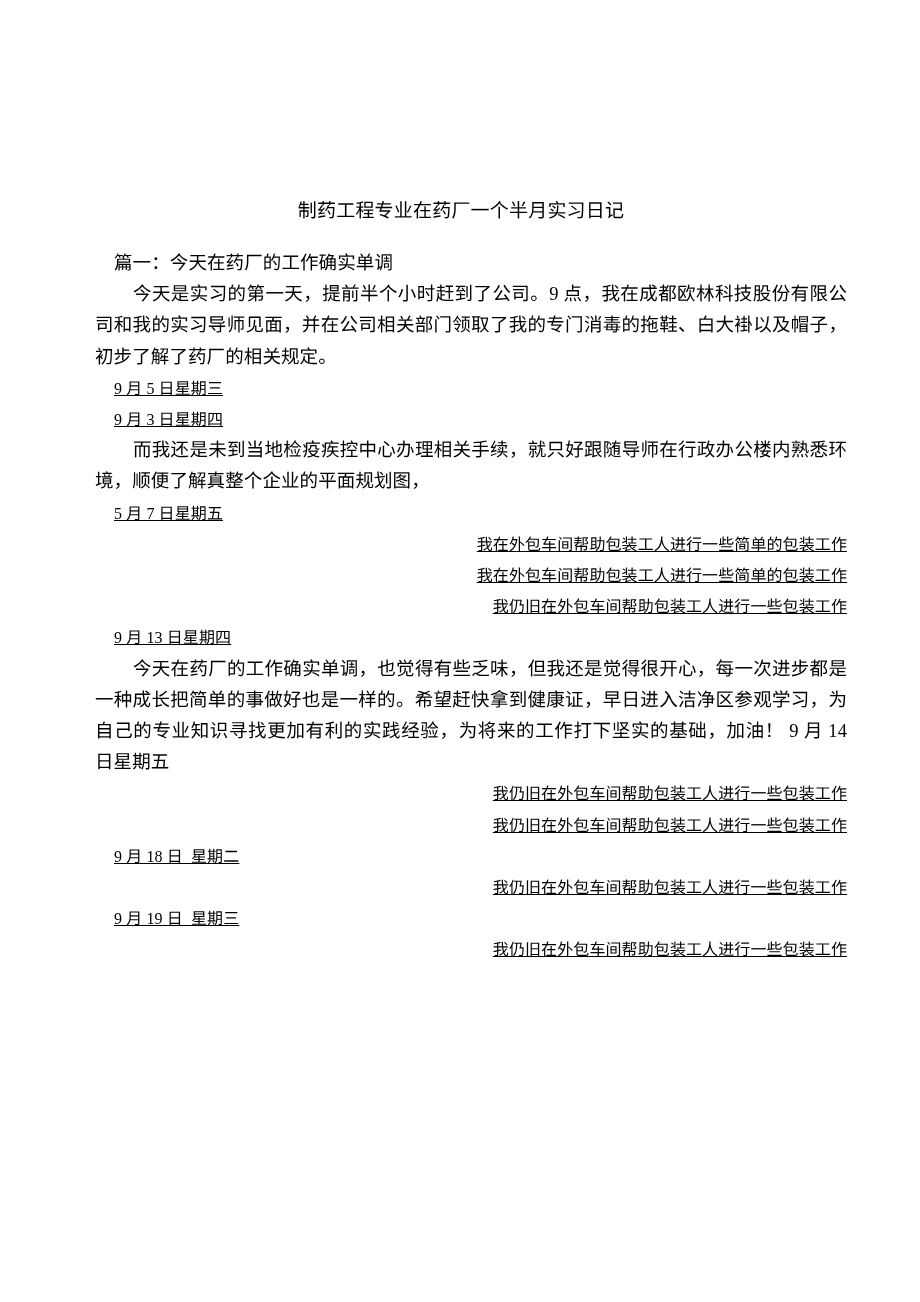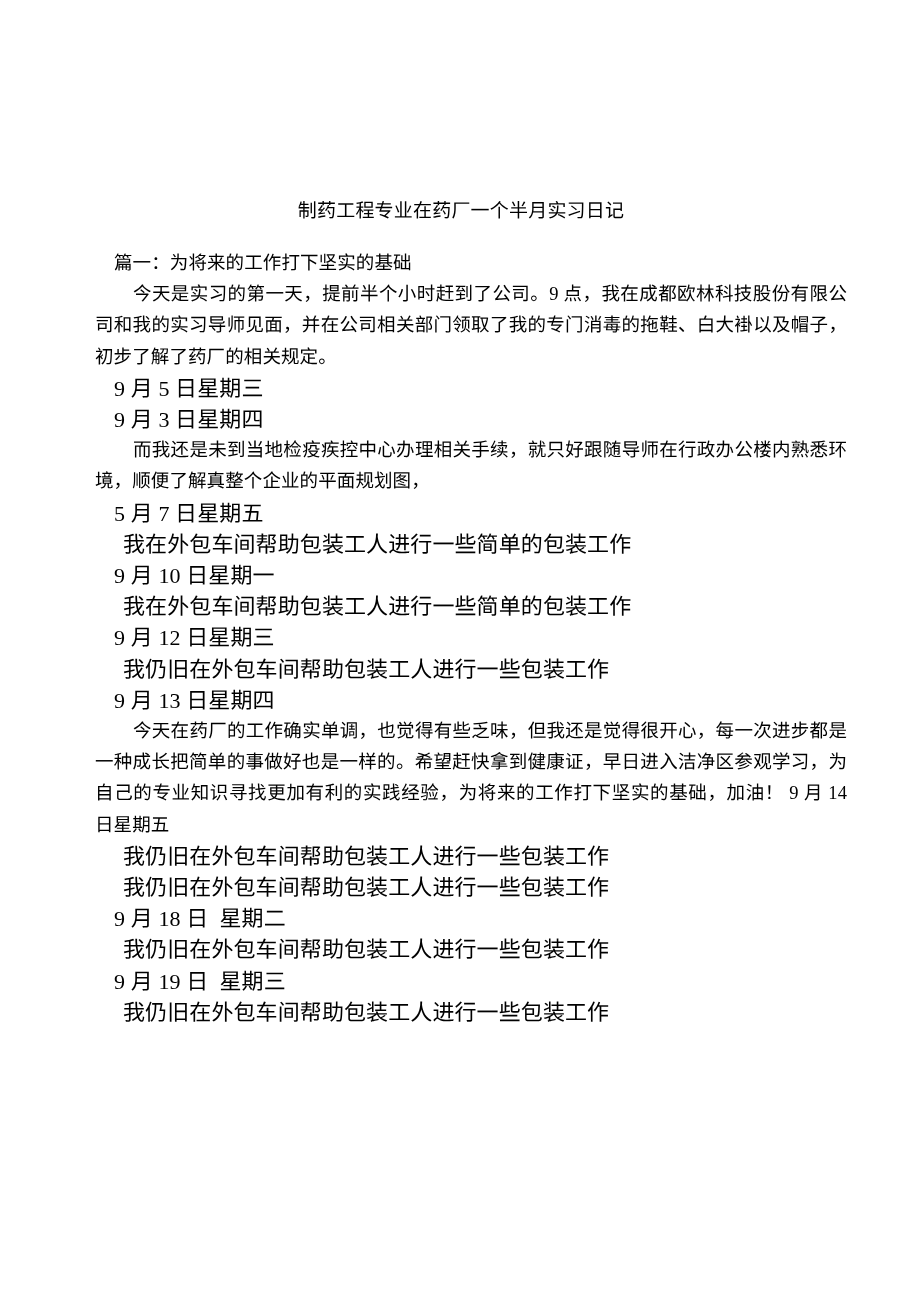--- a/index.html
+++ b/index.html
@@ -53,60 +53,59 @@
     letter-spacing: 0.1px;
   }
 
   
   .indent-1 { text-indent: 19px; }
   
   .indent-2 { text-indent: 38px; }
 
   
   .line {
-    font-size: 22px;
+    font-size: 16px;
     line-height: 31.2px;
     margin: 0;
     white-space: pre;
     letter-spacing: 0.1px;
+    text-decoration: underline;
   }
   .line-date { padding-left: 19px; }
-  .line-activity { padding-left: 28px; }
+  .line-activity { padding-left: 28px; text-align: right; }
 </style>
 </head>
 <body>
 
 <div class="page">
   <div class="content">
 
     <h1 class="doc-title">制药工程专业在药厂一个半月实习日记</h1>
 
-    <p class="para indent-1">篇一：为将来的工作打下坚实的基础</p>
+    <p class="para indent-1">篇一：今天在药厂的工作确实单调</p>
 
     <p class="para indent-2">今天是实习的第一天，提前半个小时赶到了公司。9 点，我在成都欧林科技股份有限公司和我的实习导师见面，并在公司相关部门领取了我的专门消毒的拖鞋、白大褂以及帽子，初步了解了药厂的相关规定。</p>
 
     <p class="line line-date">9 月 5 日星期三</p>
 
 
     <p class="line line-date">9 月 3 日星期四</p>
 
     <p class="para indent-2">而我还是未到当地检疫疾控中心办理相关手续，就只好跟随导师在行政办公楼内熟悉环境，顺便了解真整个企业的平面规划图，</p>
 
     <p class="line line-date">5 月 7 日星期五</p>
 
 
     <p class="line line-activity">我在外包车间帮助包装工人进行一些简单的包装工作</p>
 
-    <p class="line line-date">9 月 10 日星期一</p>
 
     <p class="line line-activity">我在外包车间帮助包装工人进行一些简单的包装工作</p>
 
 
 
-    <p class="line line-date">9 月 12 日星期三</p>
 
     <p class="line line-activity">我仍旧在外包车间帮助包装工人进行一些包装工作</p>
 
     <p class="line line-date">9 月 13 日星期四</p>
 
     <p class="para indent-2">今天在药厂的工作确实单调，也觉得有些乏味，但我还是觉得很开心，每一次进步都是一种成长把简单的事做好也是一样的。希望赶快拿到健康证，早日进入洁净区参观学习，为自己的专业知识寻找更加有利的实践经验，为将来的工作打下坚实的基础，加油！  9 月 14 日星期五</p>
 
     <p class="line line-activity">我仍旧在外包车间帮助包装工人进行一些包装工作</p>
 
 

